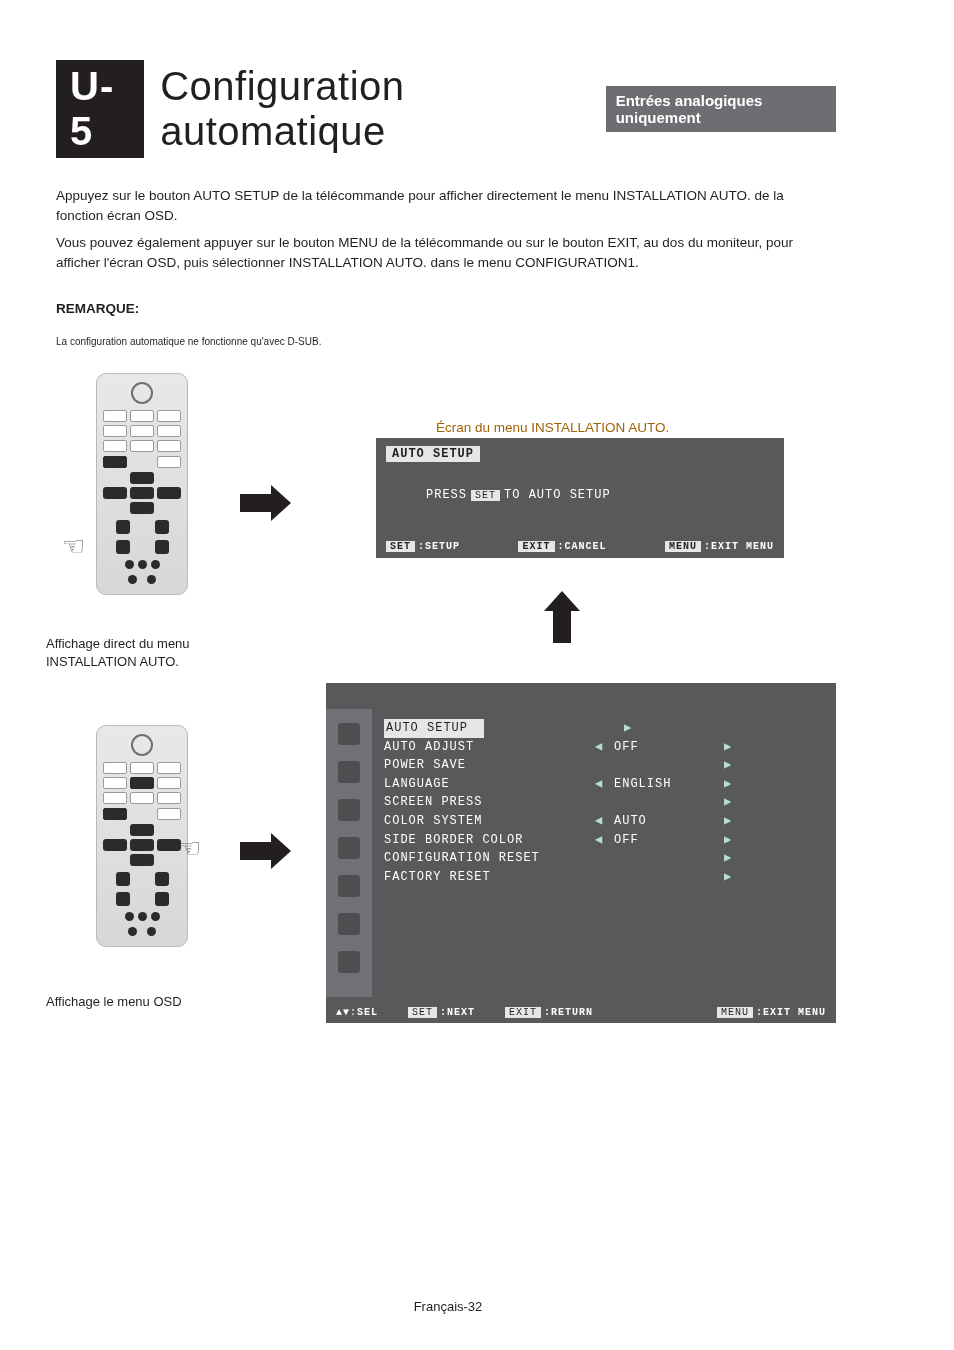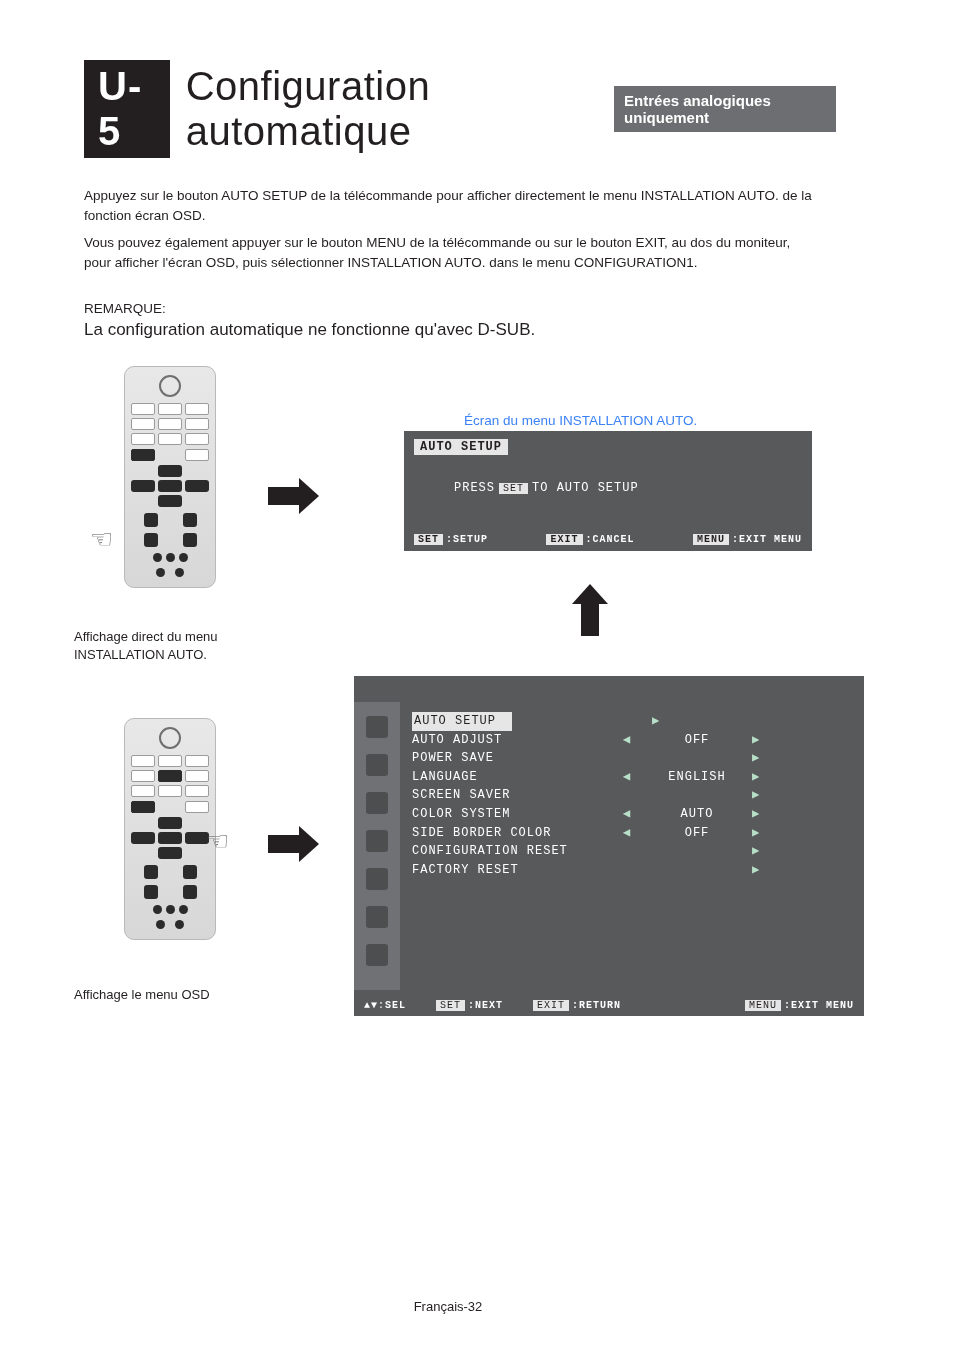--- a/index.html
+++ b/index.html
@@ -1,24 +1,24 @@
 <!DOCTYPE html>
 <html><head>
 <meta charset="utf-8">
 <style>
 html,body{margin:0;padding:0;background:#fff;font-family:Helvetica,Arial,sans-serif;color:#231f20}
-.page{width:896px;height:1350px;position:relative;box-sizing:border-box;padding:30px 60px 40px 84px}
+.page{width:896px;height:1350px;position:relative;box-sizing:border-box;padding:30px 60px 40px 56px}
 .hdr{display:flex;align-items:center;gap:16px;margin-top:30px}
 .chip{background:#231f20;color:#fff;font-weight:700;font-size:40px;padding:4px 14px;letter-spacing:1px}
 .title{font-weight:400;font-size:40px;letter-spacing:.5px}
 .badge{background:#6d6e71;color:#fff;font-weight:700;font-size:15px;padding:6px 10px;margin-left:auto}
 .body{margin-top:28px;font-size:13.5px;line-height:1.5}
 .body p{margin:0 16px 6px 0}
-.note{margin-top:28px;font-weight:400;font-size:13.5px}
-.note-b{font-size:17px;margin-top:4px}
+.note{margin-top:28px;font-weight:700;font-size:13.5px}
+.note-b{font-size:10px;margin-top:20px}
 .col{position:relative;margin-top:26px;height:720px}
 .remote{position:absolute;width:78px;background:linear-gradient(#e8e8e8,#d7d7d7);border:1px solid #b9b9b9;border-radius:10px;padding:6px 6px 10px 6px}
 .remote .lens{width:18px;height:18px;border:2px solid #6f6f6f;border-radius:50%;margin:2px auto 6px auto}
 .remote .rows{display:grid;grid-template-columns:repeat(3,1fr);gap:3px}
 .remote .btn{height:10px;background:#fff;border:1px solid #9b9b9b;border-radius:2px}
 .remote .btn.k{background:#2b2b2b;border-color:#2b2b2b}
 .remote .pad{display:grid;grid-template-columns:repeat(3,1fr);gap:3px;margin-top:4px}
 .remote .pad .c{height:12px;border-radius:3px;background:#2b2b2b}
 .remote .pad .m{background:#2b2b2b}
 .remote .btm{display:flex;justify-content:space-around;margin-top:6px}
@@ -35,31 +35,31 @@
 .arrow-u .shaft{width:18px;height:32px;background:#231f20;margin:0 auto}
 .arrow-u .head{width:0;height:0;border-left:18px solid transparent;border-right:18px solid transparent;border-bottom:20px solid #231f20;margin:0 auto}
 .osd{position:absolute;background:#58595b;font-family:"Courier New",monospace;color:#fff;letter-spacing:1px}
 .osd1{left:320px;top:65px;width:408px;height:120px}
 .osd1 .tb{position:absolute;left:10px;top:8px;background:#e6e6e6;color:#231f20;padding:1px 6px;font-size:12px;font-weight:700}
 .osd1 .mid{position:absolute;left:50px;top:50px;font-size:12px}
 .osd1 .mid .s{background:#e6e6e6;color:#231f20;padding:0 4px;margin:0 4px;font-size:10px}
 .osd1 .ft{position:absolute;left:10px;right:10px;bottom:6px;display:flex;justify-content:space-between;font-size:10px}
 .osd1 .ft .tag{background:#e6e6e6;color:#231f20;padding:0 4px;margin-right:3px}
 .osd1 .ft span{font-weight:700}
-.osd-t{position:absolute;left:380px;top:47px;font-size:13.5px;color:#3b82f6}
+.osd-t{position:absolute;left:380px;top:47px;font-size:13.5px;color:#a16207}
 .osd2{left:270px;top:310px;width:510px;height:340px}
 .osd2 .hdrbar{background:#3e3f41;color:#fff;font-size:12px;font-weight:700;padding:5px 10px}
 .osd2 .side{position:absolute;left:0;top:26px;bottom:26px;width:46px;background:#707174;display:flex;flex-direction:column;align-items:center;gap:16px;padding-top:14px}
 .osd2 .side .ic{width:22px;height:22px;background:#4d4e50;border-radius:3px}
 .osd2 .list{position:absolute;left:58px;top:36px;font-size:12px;line-height:1.55}
 .osd2 .list .row{display:flex;width:430px}
 .osd2 .list .lab{width:200px}
 .osd2 .list .lab.hl{background:#e6e6e6;color:#231f20;padding:0 2px;width:auto;min-width:96px}
 .osd2 .list .mark{width:30px;text-align:center;color:#b8e0c8}
-.osd2 .list .val{width:110px;text-align:center}
+.osd2 .list .val{width:110px;text-align:left}
 .osd2 .list .mark2{color:#b8e0c8}
 .osd2 .ft{position:absolute;left:10px;right:10px;bottom:5px;display:flex;gap:30px;font-size:10px;align-items:flex-end}
 .osd2 .ft .tag{background:#e6e6e6;color:#231f20;padding:0 4px;margin-right:3px}
 .osd2 .ft .grow{flex:1}
 .pg{position:absolute;left:0;right:0;bottom:36px;text-align:center;font-size:13px}
 </style>
 </head>
 <body>
 <div class="page">
   <div class="hdr">
@@ -231,21 +231,21 @@
             <div class="val"></div>
             <div class="mark2">▶</div>
           </div>
           <div class="row">
             <div class="lab">LANGUAGE</div>
             <div class="mark">◀</div>
             <div class="val">ENGLISH</div>
             <div class="mark2">▶</div>
           </div>
           <div class="row">
-            <div class="lab">SCREEN SAVER</div>
+            <div class="lab">SCREEN PRESS</div>
             <div class="mark"></div>
             <div class="val"></div>
             <div class="mark2">▶</div>
           </div>
           <div class="row">
             <div class="lab">COLOR SYSTEM</div>
             <div class="mark">◀</div>
             <div class="val">AUTO</div>
             <div class="mark2">▶</div>
           </div>

